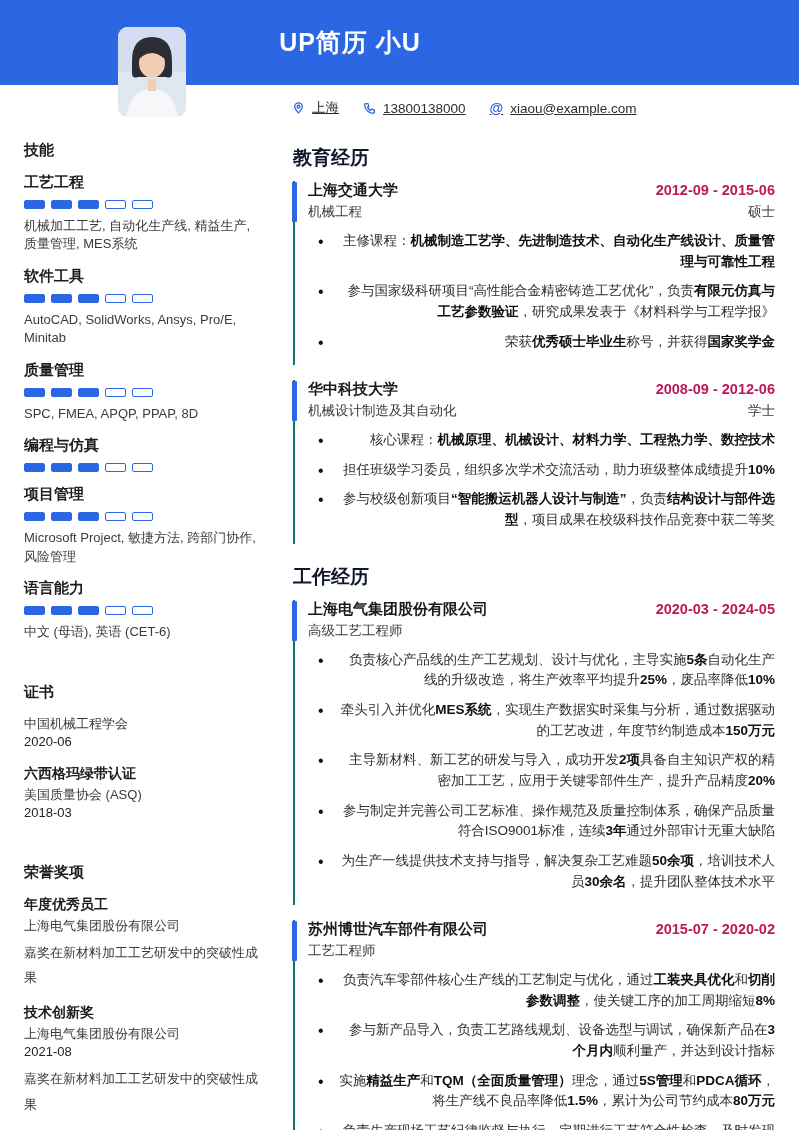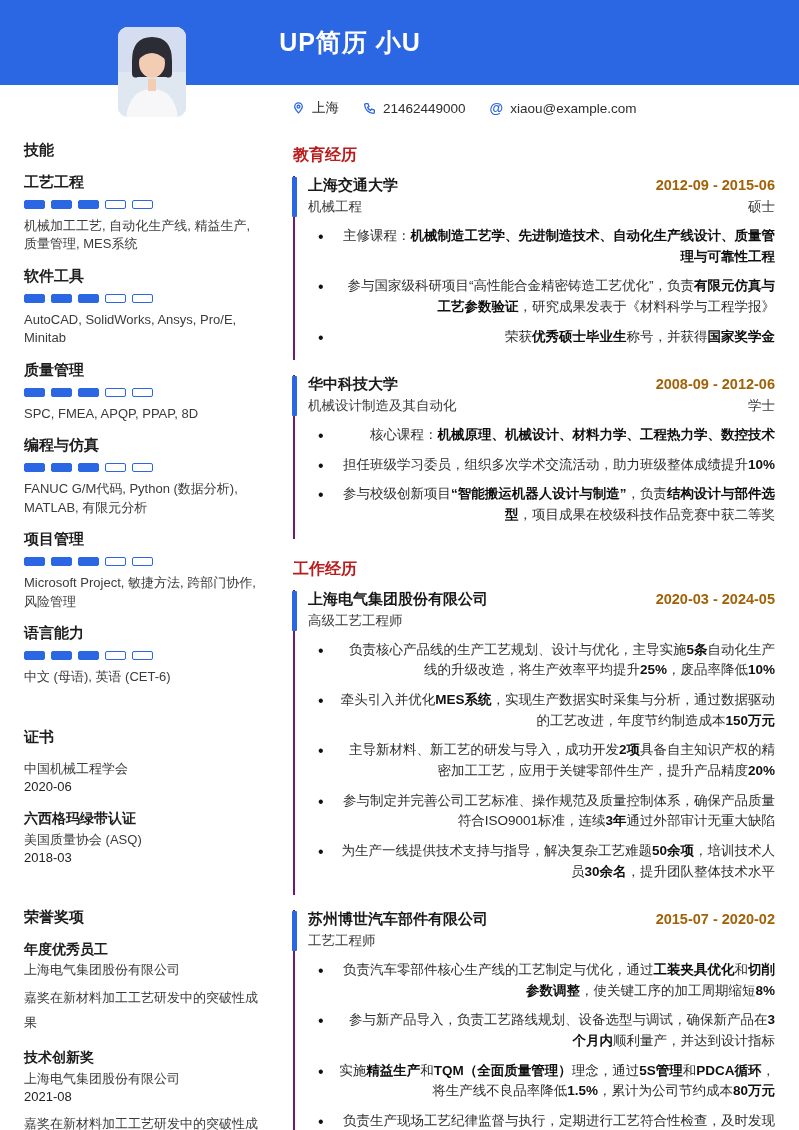--- a/index.html
+++ b/index.html
@@ -10,21 +10,21 @@
   
   .band { position:relative; height:85px; background:var(--accent,#2B66E3); }
   .page-title { position:absolute; left:350px; top:26px; transform:translateX(-50%);
     color:#fff; font-size:25px; font-weight:700; letter-spacing:1px; white-space:nowrap; }
   .photo { position:absolute; left:118px; top:27px; width:68px; height:90px;
     border-radius:10px; overflow:hidden; z-index:3; background:#dfe6ef; }
   .photo svg { display:block; width:100%; height:100%; }
 
   
   .contact { height:46px; display:flex; align-items:center; padding-left:292px; gap:24px;
-    font-size:13.5px; color:#2d2d2d; }
+    font-size:13.5px; color:#2d2d2d;text-decoration:underline; }
   .citem { display:flex; align-items:center; gap:7px; white-space:nowrap; }
   .cicon { color:var(--accent,#2B66E3); display:inline-flex; }
   .cicon svg { display:block; }
   .at-glyph { color:var(--accent,#2B66E3); font-weight:700; font-size:14px; }
 
   
   .content { display:flex; align-items:flex-start; gap:28px; padding:10px 24px 0 24px; }
   .sidebar { width:241px; flex:none; }
   .main { flex:1; min-width:0; padding-top:4px; }
 
@@ -37,29 +37,29 @@
   .seg { width:21px; height:9px; border:1.6px solid var(--accent,#2B66E3); border-radius:2px; background:#fff; }
   .seg.fill { background:var(--accent,#2B66E3); }
   .skill-desc { font-size:13px; color:#3b3b3b; line-height:1.42; }
 
   .cert { margin-top:13px; font-size:13px; color:#3b3b3b; line-height:1.4; }
   .cert-name { font-size:14px; font-weight:700; color:#1d1d1d; margin-bottom:2px; }
   .cert-date { font-weight:400; color:#222; }
   .honor-desc { margin-top:5px; line-height:1.95; }
 
   
-  .main-title { font-size:16px; font-weight:700; color:#b91c1c; margin-bottom:10px; }
+  .main-title { font-size:19px; font-weight:700; color:#0f172a; margin-bottom:10px; }
   .section-work { margin-top:20px; }
 
-  .entry { position:relative; border-left:2px solid #701a75; padding:0 0 4px 13px; margin-bottom:15px; }
+  .entry { position:relative; border-left:2px solid #0f766e; padding:0 0 4px 13px; margin-bottom:15px; }
   .entry::before { content:""; position:absolute; left:-3px; top:1px; width:4.5px; height:40px;
     background:var(--accent,#2B66E3); border-radius:1px; }
   .erow { display:flex; justify-content:space-between; align-items:baseline; }
   .etitle { font-size:15px; font-weight:700; color:#1a1a1a; }
-  .edate { font-size:14.5px; font-weight:700; color:#a16207; white-space:nowrap; }
+  .edate { font-size:14.5px; font-weight:700; color:#be185d; white-space:nowrap; }
   .erow-sub { margin-top:3px;gap:36px; }
   .esub,.edeg { font-size:13.5px; color:#3a3a3a; font-weight:400; }
 
   .ebullets { list-style:none; margin-top:10px; padding-left:9px;text-align:right; }
   .ebullets li { position:relative; padding-left:21px; font-size:13.5px; line-height:1.53;
     color:#2e2e2e; margin-bottom:9px; }
   .ebullets li::before { content:"\2022"; position:absolute; left:1px; top:-1px; font-size:16px; color:#111; }
   b { color:#101010; font-weight:700; }
 </style>
 </head>
@@ -91,21 +91,21 @@
         </svg>
       </span>
       <span>上海</span>
     </span>
     <span class="citem">
       <span class="cicon">
         <svg width="13" height="13" viewBox="0 0 24 24" fill="none" stroke="currentColor" stroke-width="2.4">
           <path d="M5 3h4l2 5-2.5 2a13 13 0 0 0 5.5 5.5L16 13l5 2v4a2 2 0 0 1-2 2A17 17 0 0 1 3 5a2 2 0 0 1 2-2z"></path>
         </svg>
       </span>
-      <span>21462449000</span>
+      <span>13800138000</span>
     </span>
     <span class="citem">
       <span class="at-glyph">@</span>
       <span>xiaou@example.com</span>
     </span>
   </div>
 
   <div class="content">
 
     <aside class="sidebar">
@@ -146,21 +146,20 @@
   </div>
           <div class="skill">
     <div class="skill-name">编程与仿真</div>
     <div class="bar">
               <span class="seg fill"></span>
               <span class="seg fill"></span>
               <span class="seg fill"></span>
               <span class="seg"></span>
               <span class="seg"></span>
             </div>
-    <div class="skill-desc">FANUC G/M代码, Python (数据分析), MATLAB, 有限元分析</div>
   </div>
           <div class="skill">
     <div class="skill-name">项目管理</div>
     <div class="bar">
               <span class="seg fill"></span>
               <span class="seg fill"></span>
               <span class="seg fill"></span>
               <span class="seg"></span>
               <span class="seg"></span>
             </div>

